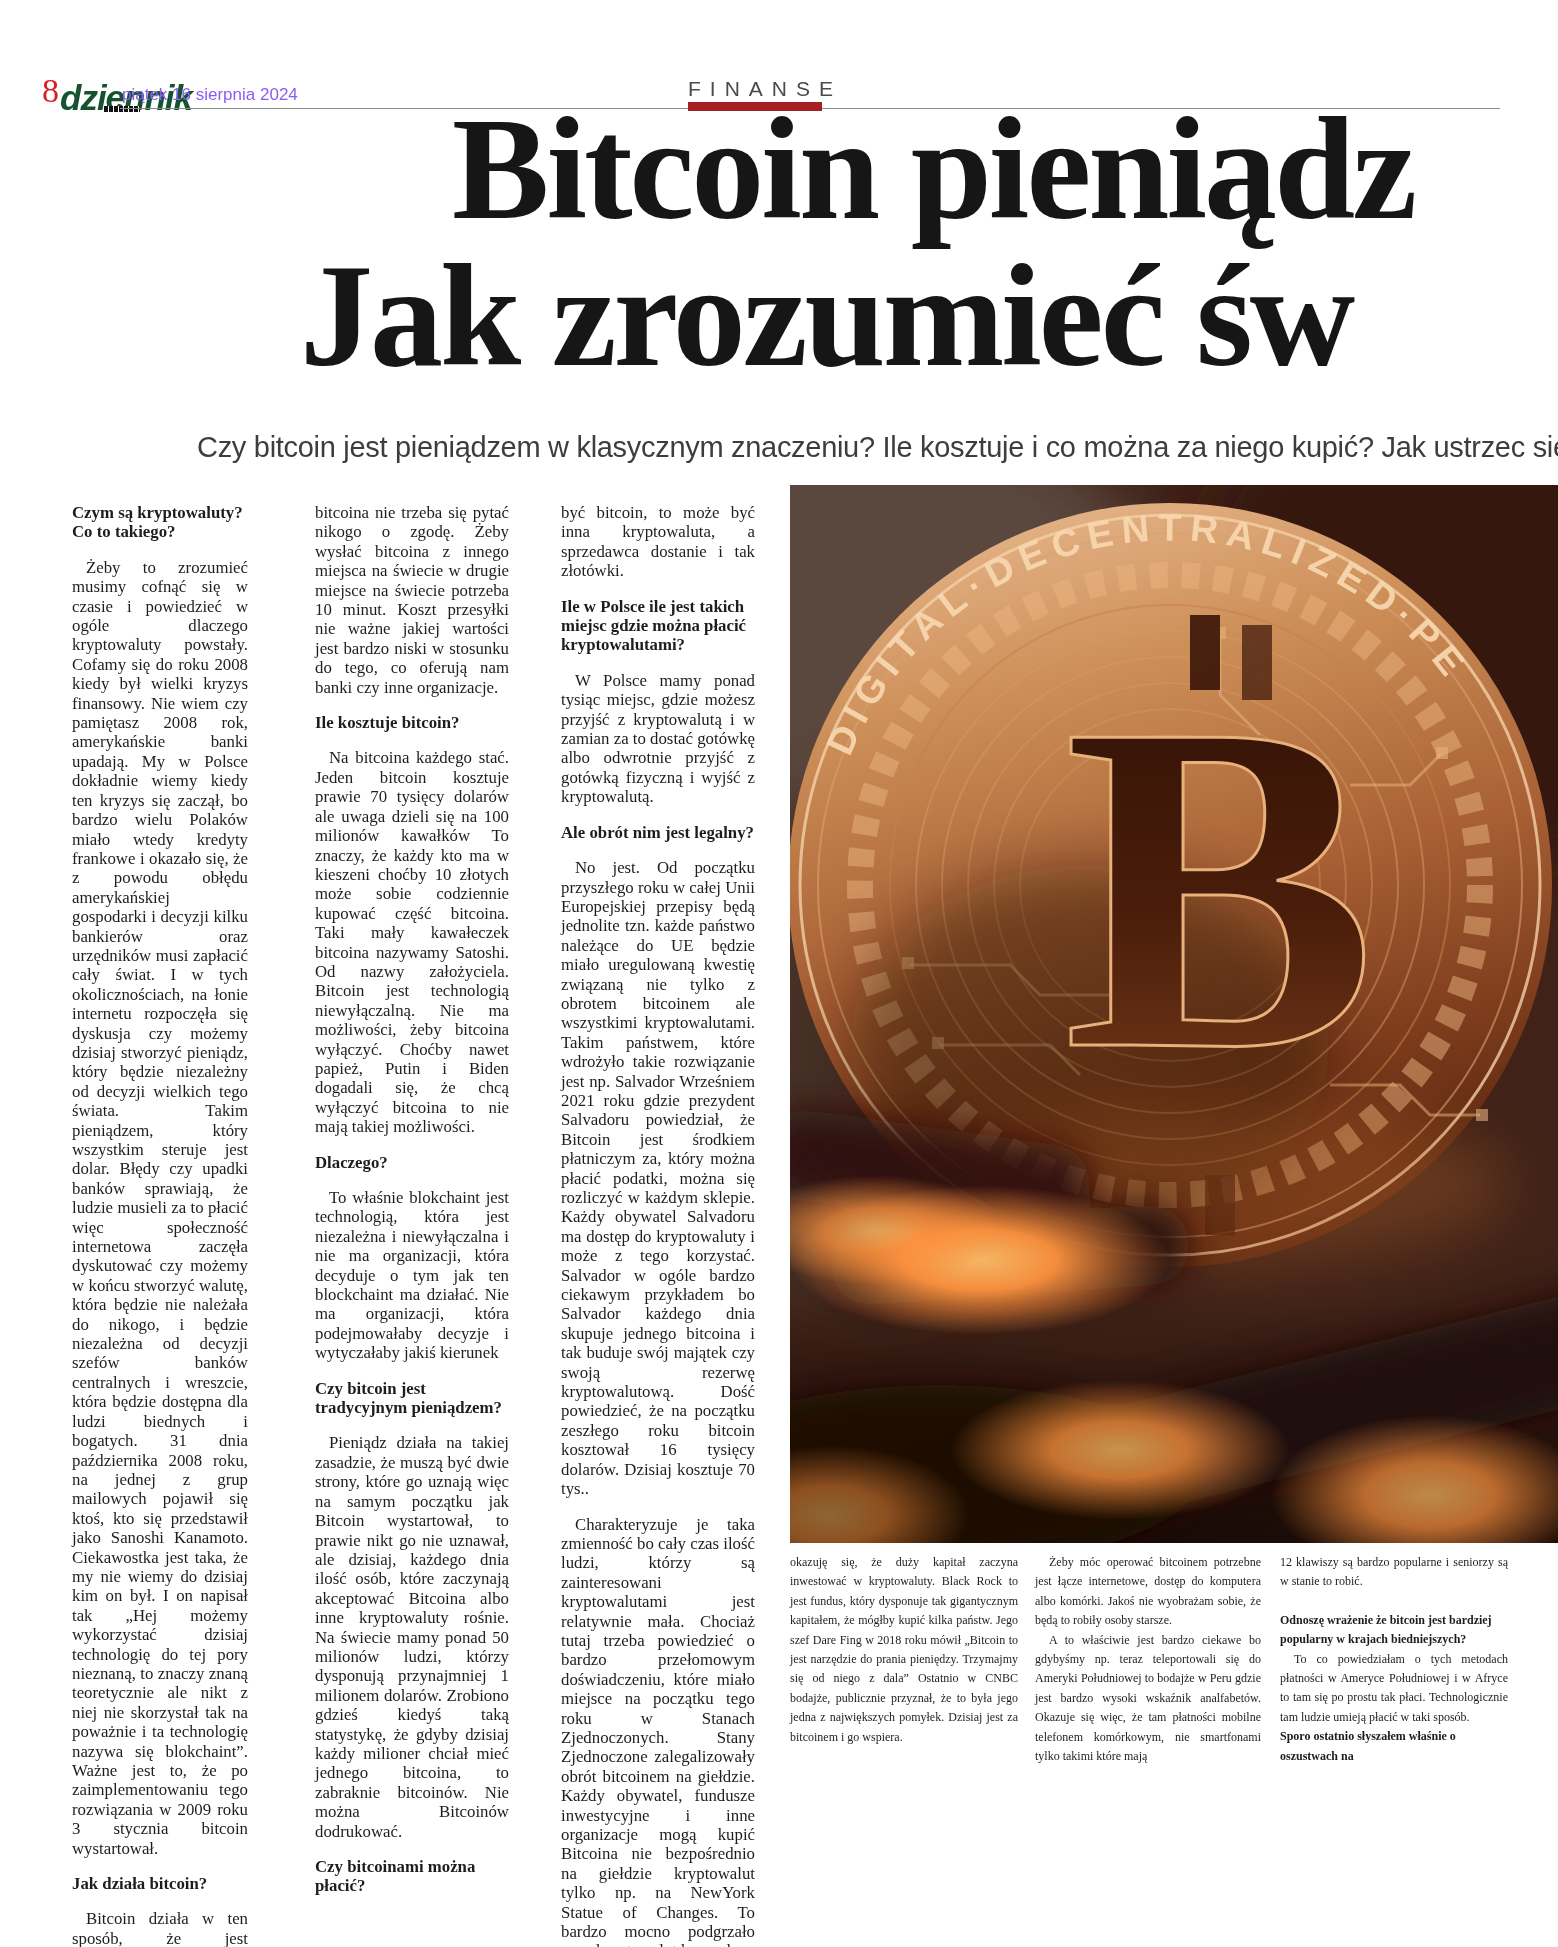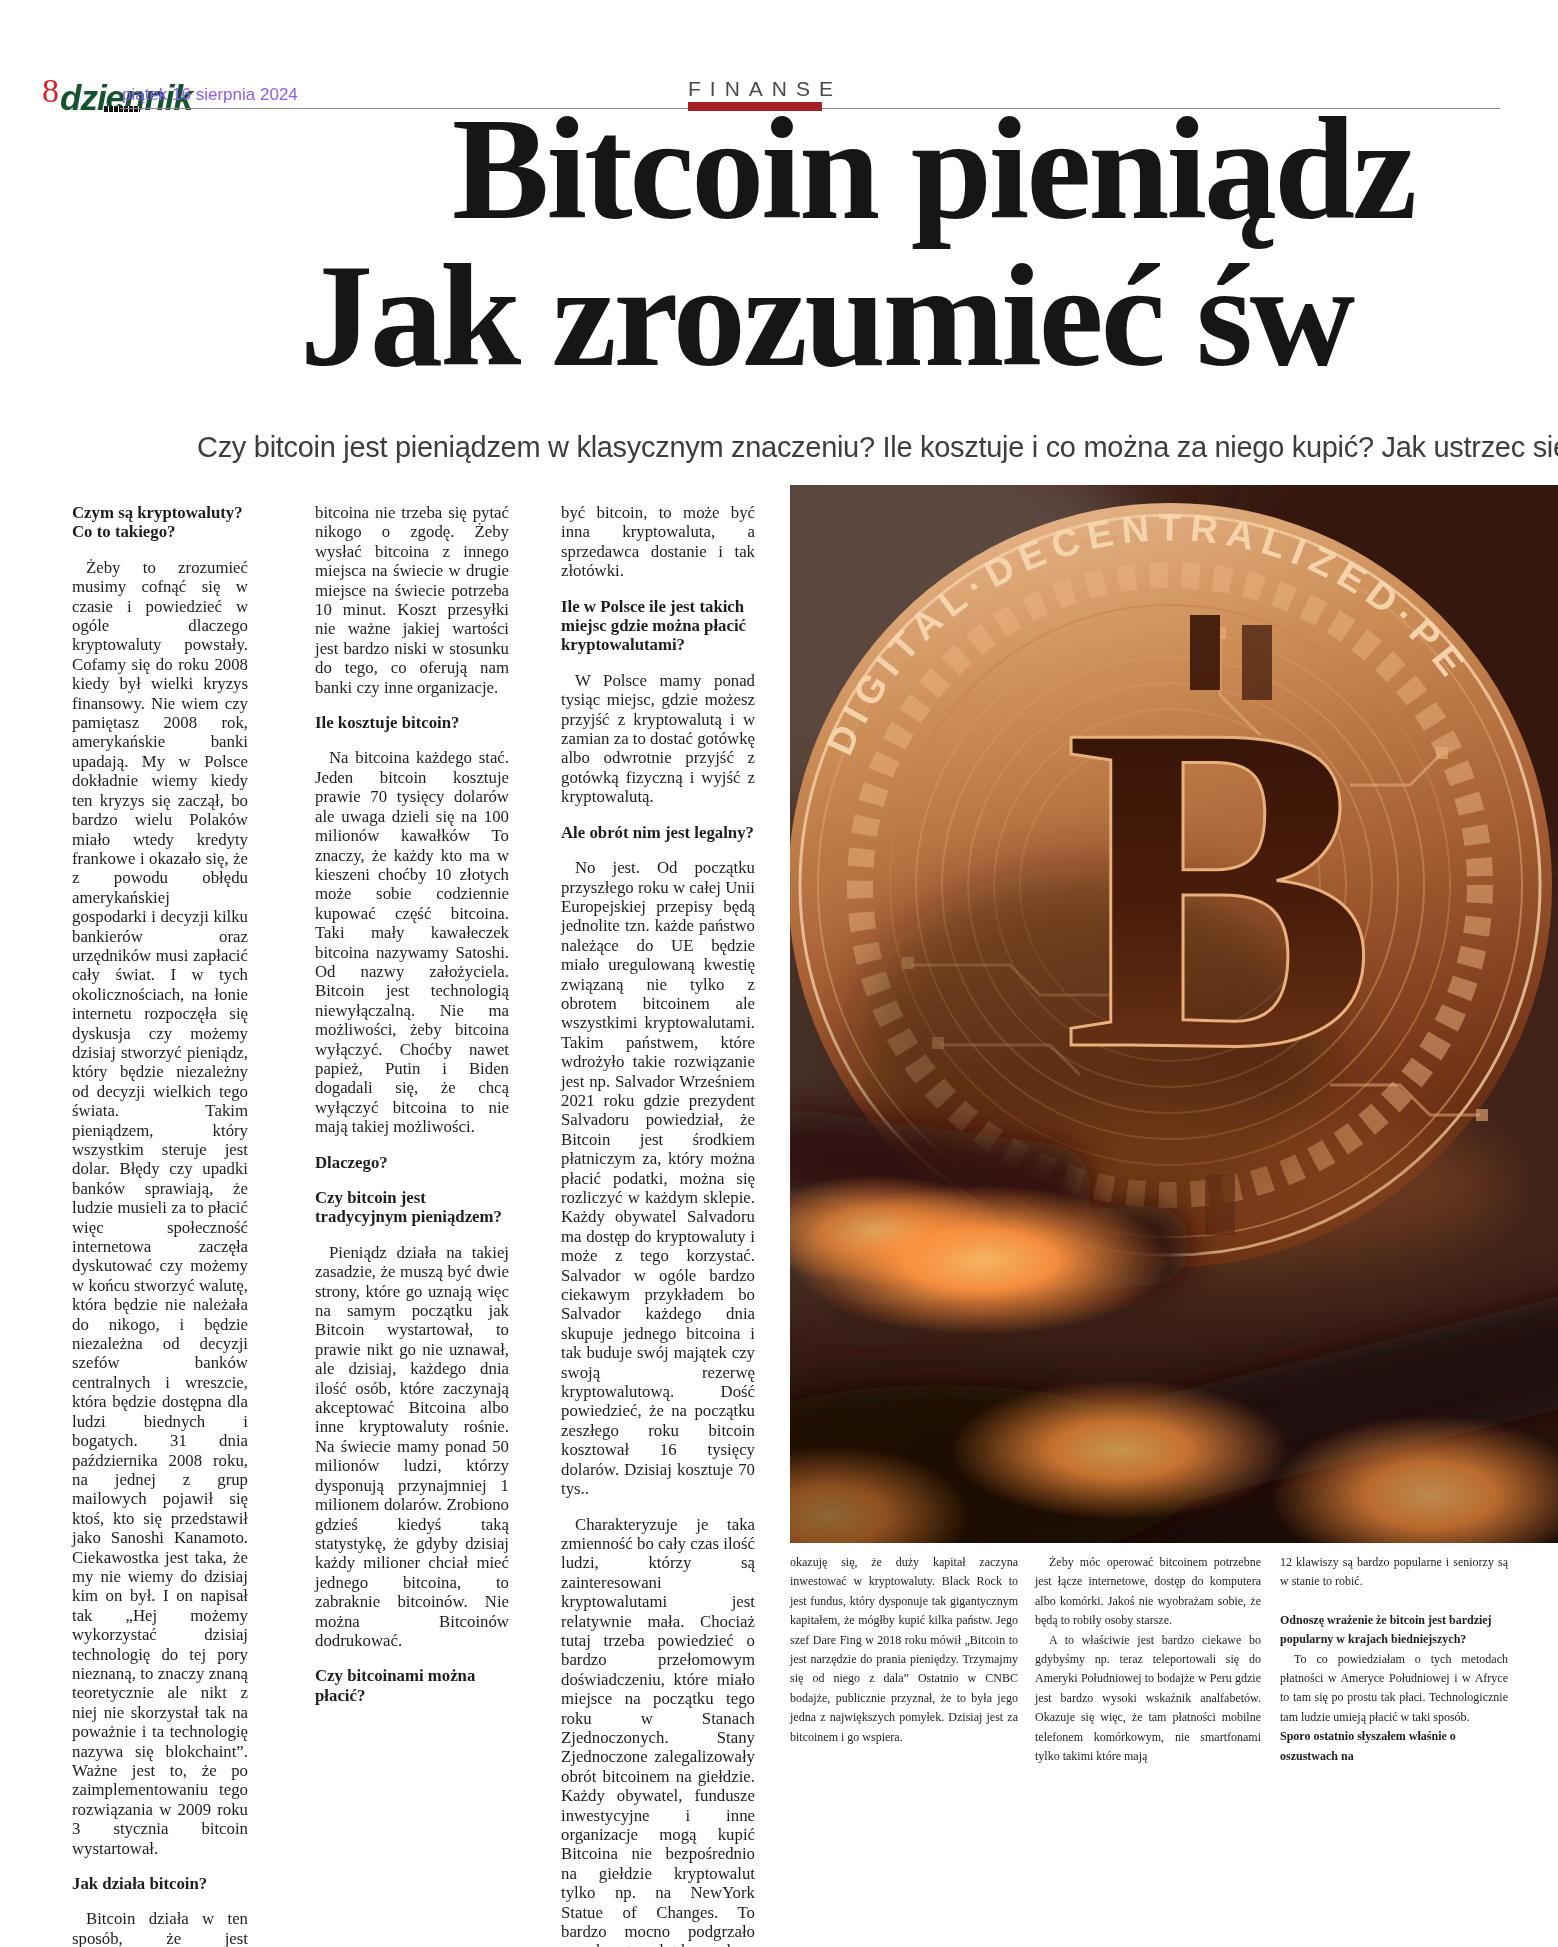--- a/index.html
+++ b/index.html
@@ -63,20 +63,21 @@
       <p class="blk h">Czym są kryptowaluty? Co to takiego?</p>
       <p class="blk p">Żeby to zrozumieć musimy cofnąć się w czasie i powiedzieć w ogóle dlaczego kryptowaluty powstały. Cofamy się do roku 2008 kiedy był wielki kryzys finansowy. Nie wiem czy pamiętasz 2008 rok, amerykańskie banki upadają. My w Polsce dokładnie wiemy kiedy ten kryzys się zaczął, bo bardzo wielu Polaków miało wtedy kredyty frankowe i okazało się, że z powodu obłędu amerykańskiej gospodarki i decyzji kilku bankierów oraz urzędników musi zapłacić cały świat. I w tych okolicznościach, na łonie internetu rozpoczęła się dyskusja czy możemy dzisiaj stworzyć pieniądz, który będzie niezależny od decyzji wielkich tego świata. Takim pieniądzem, który wszystkim steruje jest dolar. Błędy czy upadki banków sprawiają, że ludzie musieli za to płacić więc społeczność internetowa zaczęła dyskutować czy możemy w końcu stworzyć walutę, która będzie nie należała do nikogo, i będzie niezależna od decyzji szefów banków centralnych i wreszcie, która będzie dostępna dla ludzi biednych i bogatych. 31 dnia października 2008 roku, na jednej z grup mailowych pojawił się ktoś, kto się przedstawił jako Sanoshi Kanamoto. Ciekawostka jest taka, że my nie wiemy do dzisiaj kim on był. I on napisał tak „Hej możemy wykorzystać dzisiaj technologię do tej pory nieznaną, to znaczy znaną teoretycznie ale nikt z niej nie skorzystał tak na poważnie i ta technologię nazywa się blokchaint”. Ważne jest to, że po zaimplementowaniu tego rozwiązania w 2009 roku 3 stycznia bitcoin wystartował.</p>
       <p class="blk h">Jak działa bitcoin?</p>
       <p class="blk p">Bitcoin działa w ten sposób, że jest ograniczony do 21 milionów. Nigdy nie będzie więcej Bitcoinów niż 21 milionów. Jest dostępny na całym świecie. Możemy powiedzieć, że jest zapisany w powietrzu, co jest pewnym uproszczeniem. Każda osoba, która ma dostęp do internetu może mieć dostęp do bitcoina. Żeby mieć</p>
     </div>
   <div class="col col2">
       <p class="blk pc">bitcoina nie trzeba się pytać nikogo o zgodę. Żeby wysłać bitcoina z innego miejsca na świecie w drugie miejsce na świecie potrzeba 10 minut. Koszt przesyłki nie ważne jakiej wartości jest bardzo niski w stosunku do tego, co oferują nam banki czy inne organizacje.</p>
       <p class="blk h">Ile kosztuje bitcoin?</p>
       <p class="blk p">Na bitcoina każdego stać. Jeden bitcoin kosztuje prawie 70 tysięcy dolarów ale uwaga dzieli się na 100 milionów kawałków To znaczy, że każdy kto ma w kieszeni choćby 10 złotych może sobie codziennie kupować część bitcoina. Taki mały kawałeczek bitcoina nazywamy Satoshi. Od nazwy założyciela. Bitcoin jest technologią niewyłączalną. Nie ma możliwości, żeby bitcoina wyłączyć. Choćby nawet papież, Putin i Biden dogadali się, że chcą wyłączyć bitcoina to nie mają takiej możliwości.</p>
       <p class="blk h">Dlaczego?</p>
+      <p class="blk p">To właśnie blokchaint jest technologią, która jest niezależna i niewyłączalna i nie ma organizacji, która decyduje o tym jak ten blockchaint ma działać. Nie ma organizacji, która podejmowałaby decyzje i wytyczałaby jakiś kierunek</p>
       <p class="blk h">Czy bitcoin jest tradycyjnym pieniądzem?</p>
       <p class="blk p">Pieniądz działa na takiej zasadzie, że muszą być dwie strony, które go uznają więc na samym początku jak Bitcoin wystartował, to prawie nikt go nie uznawał, ale dzisiaj, każdego dnia ilość osób, które zaczynają akceptować Bitcoina albo inne kryptowaluty rośnie. Na świecie mamy ponad 50 milionów ludzi, którzy dysponują przynajmniej 1 milionem dolarów. Zrobiono gdzieś kiedyś taką statystykę, że gdyby dzisiaj każdy milioner chciał mieć jednego bitcoina, to zabraknie bitcoinów. Nie można Bitcoinów dodrukować.</p>
       <p class="blk h">Czy bitcoinami można płacić?</p>
     </div>
   <div class="col col3">
       <p class="blk pc">być bitcoin, to może być inna kryptowaluta, a sprzedawca dostanie i tak złotówki.</p>
       <p class="blk h">Ile w Polsce ile jest takich miejsc gdzie można płacić kryptowalutami?</p>
       <p class="blk p">W Polsce mamy ponad tysiąc miejsc, gdzie możesz przyjść z kryptowalutą i w zamian za to dostać gotówkę albo odwrotnie przyjść z gotówką fizyczną i wyjść z kryptowalutą.</p>
       <p class="blk h">Ale obrót nim jest legalny?</p>
       <p class="blk p">No jest. Od początku przyszłego roku w całej Unii Europejskiej przepisy będą jednolite tzn. każde państwo należące do UE będzie miało uregulowaną kwestię związaną nie tylko z obrotem bitcoinem ale wszystkimi kryptowalutami. Takim państwem, które wdrożyło takie rozwiązanie jest np. Salvador Wrześniem 2021 roku gdzie prezydent Salvadoru powiedział, że Bitcoin jest środkiem płatniczym za, który można płacić podatki, można się rozliczyć w każdym sklepie. Każdy obywatel Salvadoru ma dostęp do kryptowaluty i może z tego korzystać. Salvador w ogóle bardzo ciekawym przykładem bo Salvador każdego dnia skupuje jednego bitcoina i tak buduje swój majątek czy swoją rezerwę kryptowalutową. Dość powiedzieć, że na początku zeszłego roku bitcoin kosztował 16 tysięcy dolarów. Dzisiaj kosztuje 70 tys..</p>

